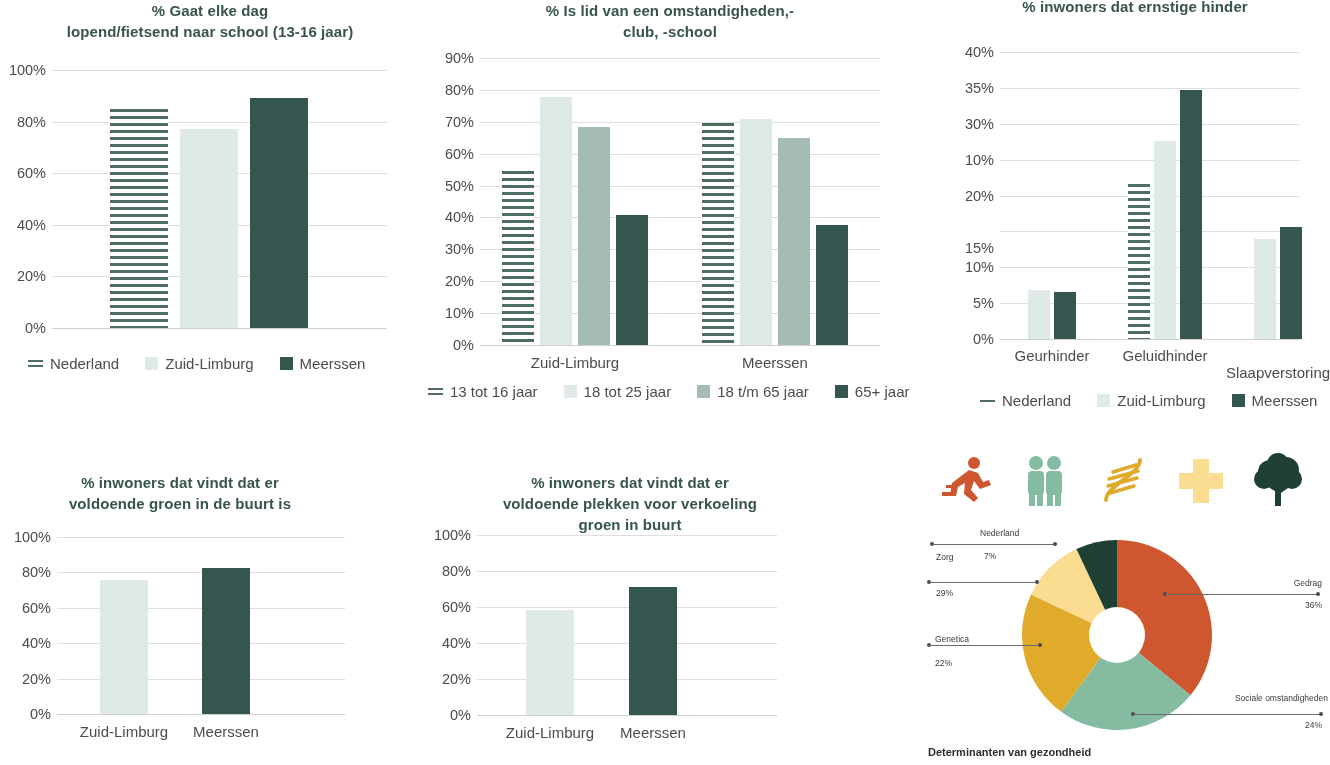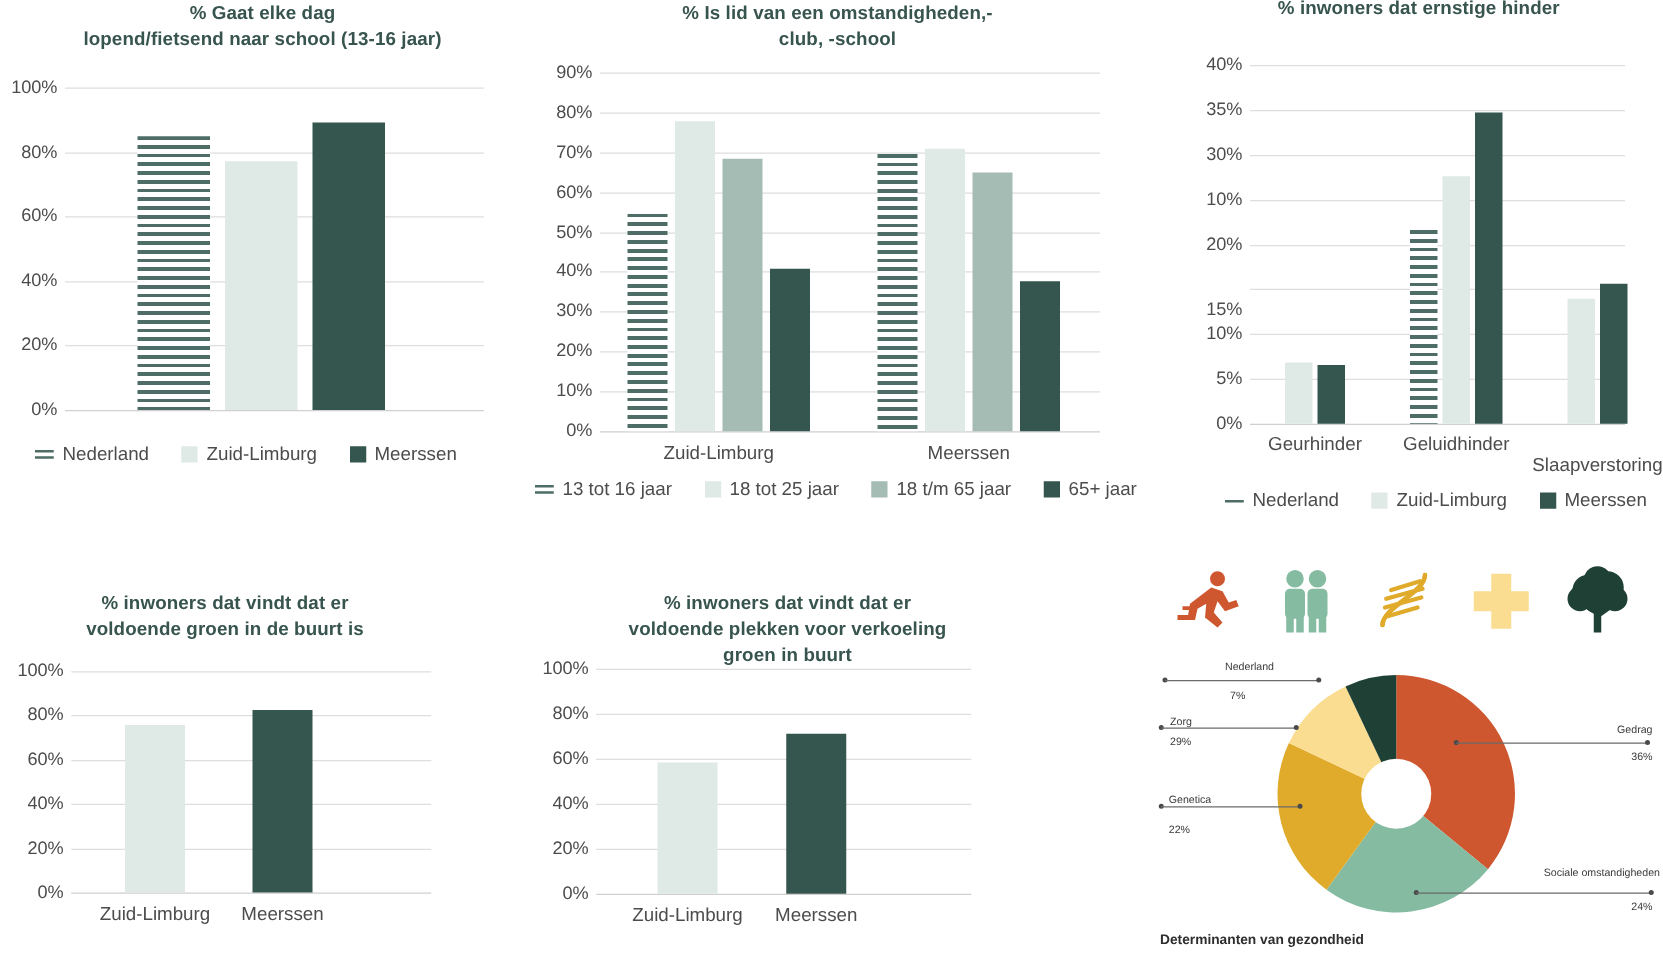--- a/index.html
+++ b/index.html
@@ -362,21 +362,21 @@
     <path d="M100 100 L59.4 14.1 A95 95 0 0 1 100 5 Z" fill="#1f4034"></path>
     <circle cx="100" cy="100" r="28" fill="#ffffff"></circle>
   </svg>
 
   <div class="pie-lbl" style="left:70px;top:88px;">Nederland</div>
   <div class="dot" style="left:20px;top:102px;"></div>
   <div class="leader" style="left:22px;top:104px;width:122px;"></div>
   <div class="dot" style="left:143px;top:102px;"></div>
   <div class="pie-val" style="left:74px;top:111px;">7%</div>
 
-  <div class="pie-lbl" style="left:26px;top:132px;">Zorg</div>
+  <div class="pie-lbl" style="left:26px;top:112px;">Zorg</div>
   <div class="dot" style="left:17px;top:140px;"></div>
   <div class="leader" style="left:19px;top:142px;width:107px;"></div>
   <div class="dot" style="left:125px;top:140px;"></div>
   <div class="pie-val" style="left:26px;top:148px;">29%</div>
 
   <div class="pie-lbl" style="left:25px;top:194px;">Genetica</div>
   <div class="dot" style="left:17px;top:203px;"></div>
   <div class="leader" style="left:19px;top:205px;width:110px;"></div>
   <div class="dot" style="left:128px;top:203px;"></div>
   <div class="pie-val" style="left:25px;top:218px;">22%</div>

